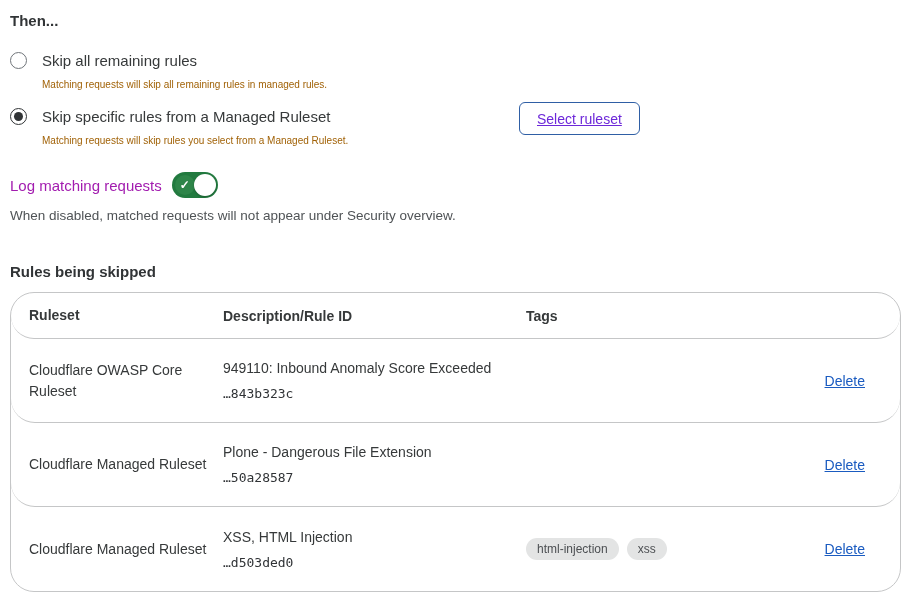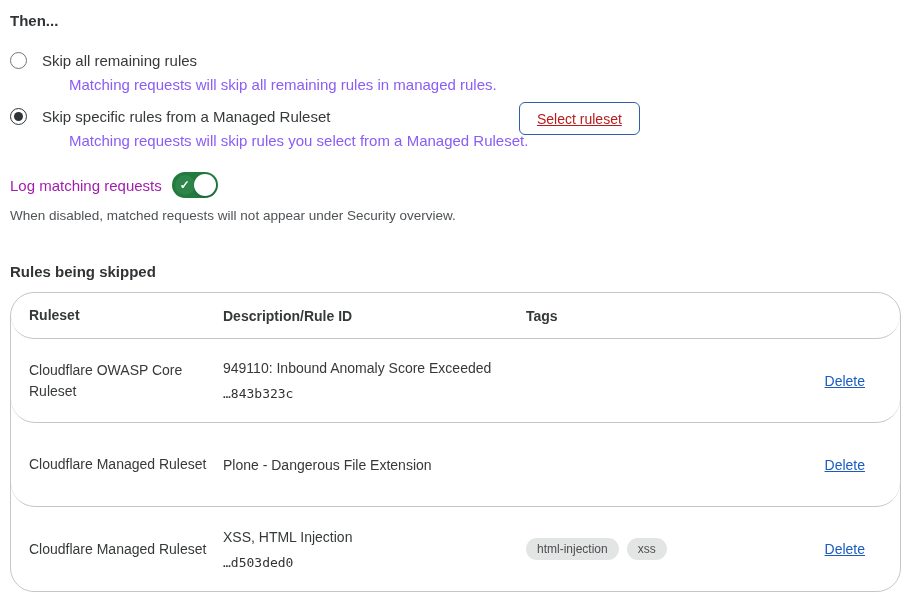--- a/index.html
+++ b/index.html
@@ -22,28 +22,28 @@
   .radio-outer {
     width: 17px; height: 17px; border: 1.5px solid #70757a; border-radius: 50%;
     margin-top: 2px; flex: none; background: #fff;
     display: flex; align-items: center; justify-content: center;
   }
   .option.selected .radio-outer { border-color: #313436; }
   .radio-dot { width: 9px; height: 9px; border-radius: 50%; background: transparent; }
   .option.selected .radio-dot { background: #313436; }
   .option-text { margin-left: 15px; }
   .option-label { font-size: 15px; line-height: 22px; color: #36393a; }
-  .option-desc { font-size: 15px; line-height: 19px; color: #8b5cf6; margin-top: 3px; margin-left: 27px; }
+  .option-desc { font-size: 10px; line-height: 19px; color: #a16207; margin-top: 3px; }
 
   .select-ruleset-btn {
     position: absolute; left: 519px; top: 102px;
     height: 33px; padding: 0 17px;
     background: #ffffff; border: 1px solid #2f5fa5; border-radius: 6px;
     font-family: "Liberation Sans", sans-serif;
-    font-size: 14px; color: #b91c1c; text-decoration: underline;
+    font-size: 14px; color: #6d28d9; text-decoration: underline;
     cursor: pointer;
   }
 
   
   .log-row { display: flex; align-items: center; gap: 10px; margin-top: 22px; }
   .log-label { font-size: 15px; color: #a21caf; }
   .toggle {
     width: 46px; height: 26px; border-radius: 13px;
     background: #227a3f; position: relative; flex: none; cursor: pointer;
   }
@@ -149,20 +149,21 @@
       <div class="c3"></div>
       <div class="c4">
         <a class="delete-link">Delete</a>
       </div>
     </div>
 
     <div class="t-row">
       <div class="c1">Cloudflare Managed Ruleset</div>
       <div class="c2">
         <div class="desc-line">Plone - Dangerous File Extension</div>
+        <div class="id-line">…50a28587</div>
       </div>
       <div class="c4">
         <a class="delete-link">Delete</a>
       </div>
     </div>
 
     <div class="t-row">
       <div class="c1">Cloudflare Managed Ruleset</div>
       <div class="c2">
         <div class="desc-line">XSS, HTML Injection</div>

